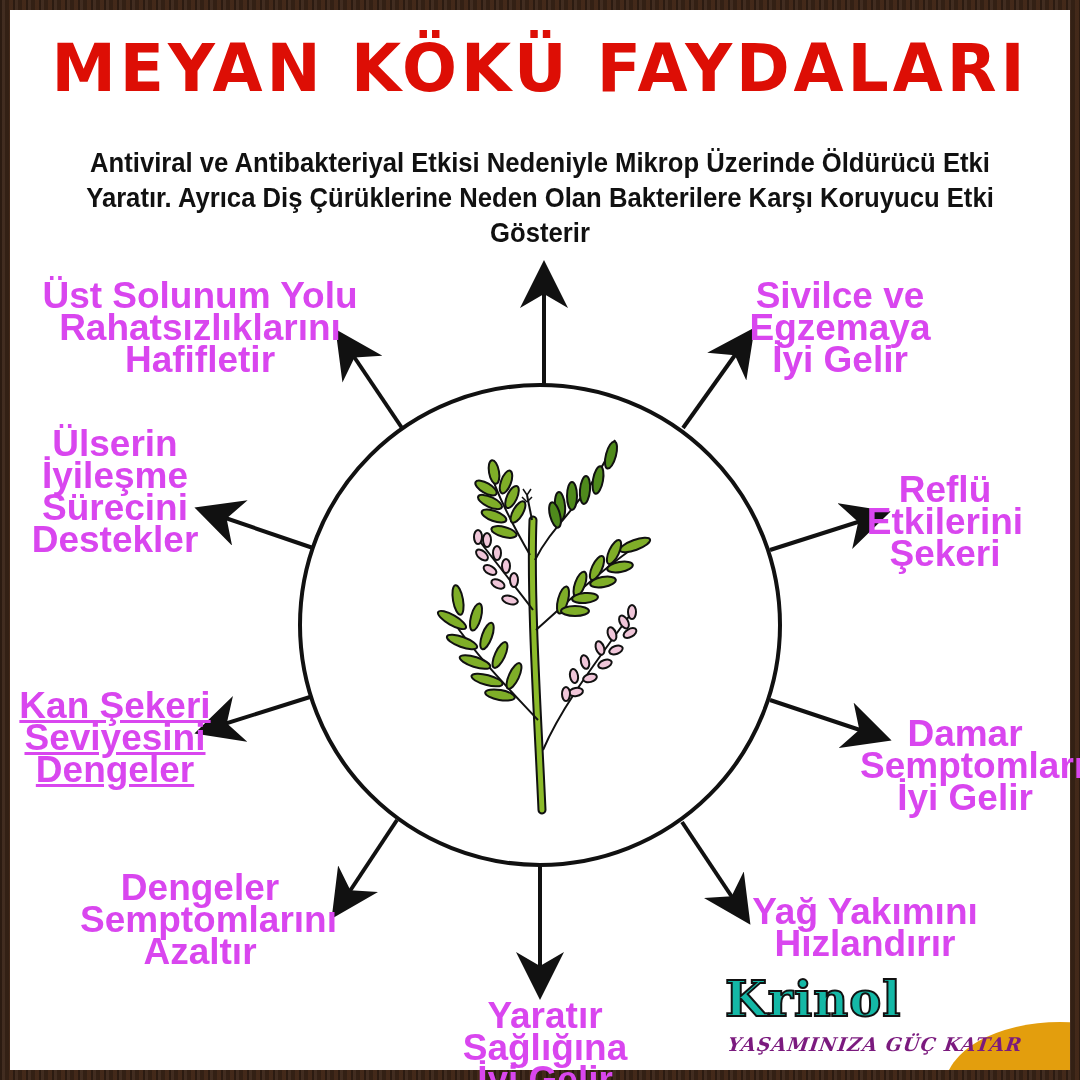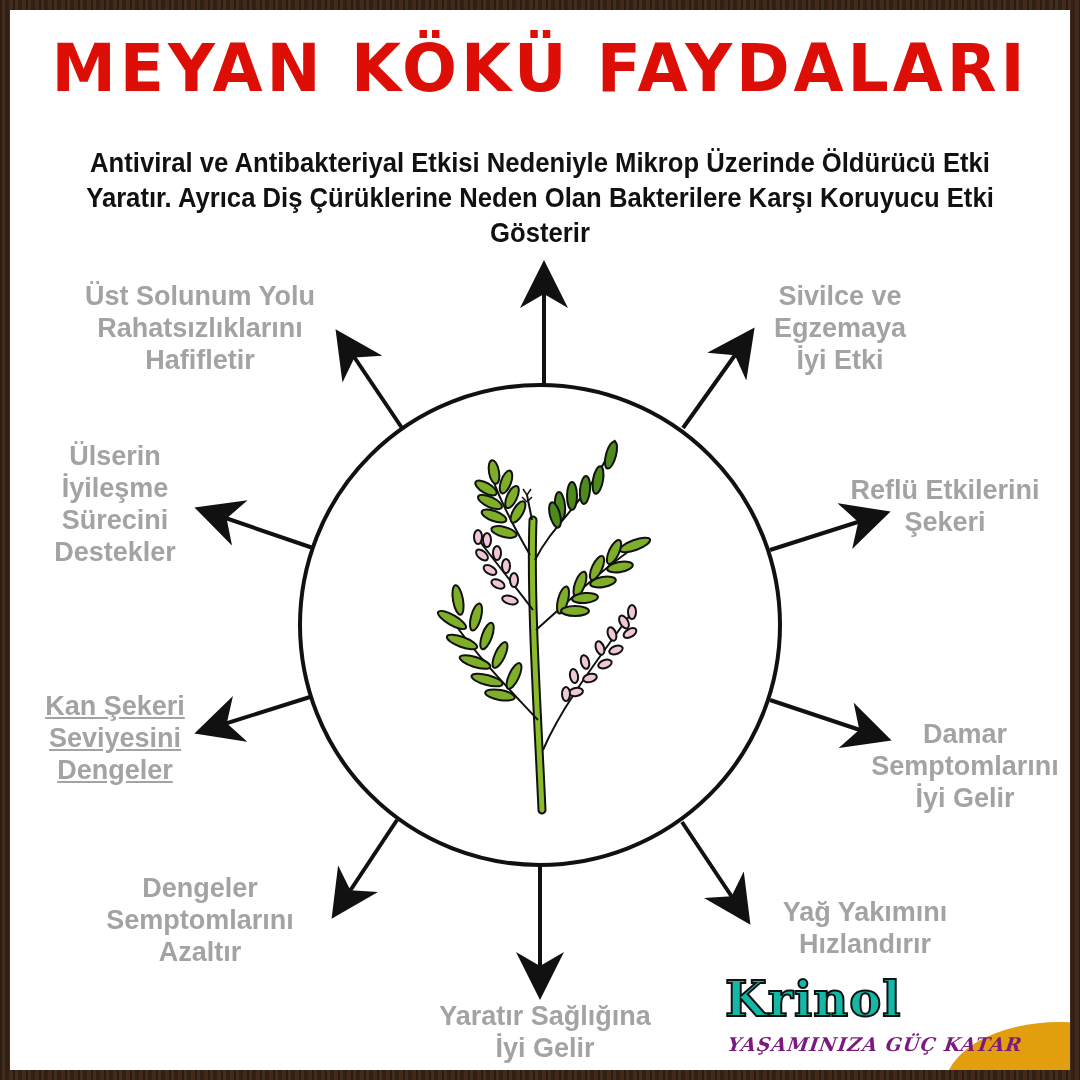--- a/index.html
+++ b/index.html
@@ -22,21 +22,21 @@
   }
   .intro {
     position: absolute; left: 60px; top: 146px; width: 960px; text-align: center;
     font-family: "Liberation Sans", sans-serif; font-weight: bold;
     font-size: 27px; line-height: 35px; color: #111111;
     transform: scaleX(0.95); transform-origin: center;
   }
   .lbl {
     position: absolute; text-align: center; font-weight: bold;
     font-family: "Liberation Sans", sans-serif;
-    font-size: 27px; line-height: 32px; color: #a3a3a3; white-space: pre-line;
+    font-size: 37px; line-height: 32px; color: #d946ef; white-space: pre-line;
   }
   svg.diagram { position: absolute; left: 0; top: 0; }
   .logo {
     position: absolute; left: 720px; top: 975px; width: 350px; height: 95px; overflow: hidden;
   }
   .logo-sun {
     position: absolute; left: 225px; top: 47px; width: 230px; height: 130px;
     border-radius: 50%; background: #e39e0d;
   }
   .logo-brand {
@@ -168,22 +168,22 @@
 
     <path d="M527,495 l-4,-6 M527,495 l4,-6 M527,502 l-5,-5 M527,502 l5,-5" fill="none" stroke-width="1.5"></path>
   </g>
 </svg>
 
 <div class="lbl" style="left:40px; top:280px; width:320px;">Üst Solunum Yolu
 Rahatsızlıklarını
 Hafifletir</div>
 <div class="lbl" style="left:740px; top:280px; width:200px;">Sivilce ve
 Egzemaya
-İyi Etki</div>
-<div class="lbl" style="left:20px; top:440px; width:190px;">Ülserin
+İyi Gelir</div>
+<div class="lbl" style="left:20px; top:428px; width:190px;">Ülserin
 İyileşme
 Sürecini
 Destekler</div>
 <div class="lbl" style="left:830px; top:474px; width:230px;">Reflü Etkilerini
 Şekeri</div>
 <div class="lbl" style="left:10px; top:690px; width:210px;text-decoration:underline;">Kan Şekeri
 Seviyesini
 Dengeler</div>
 <div class="lbl" style="left:860px; top:718px; width:210px;">Damar
 Semptomlarını

